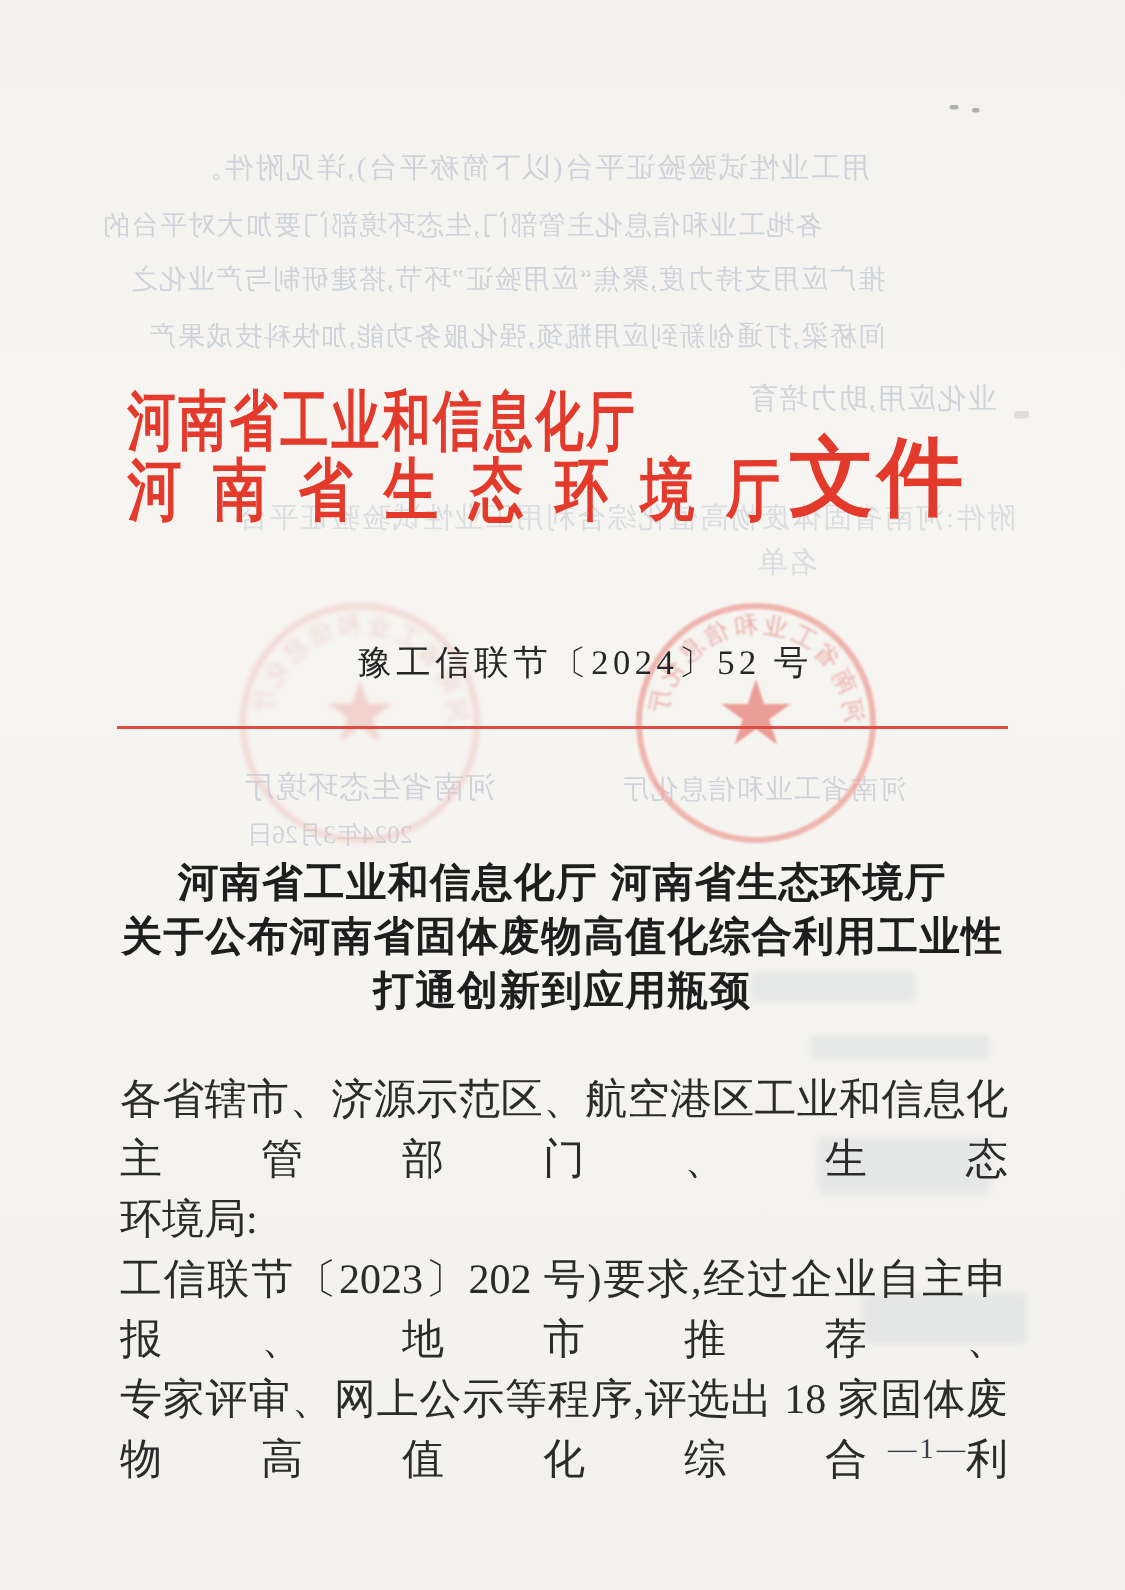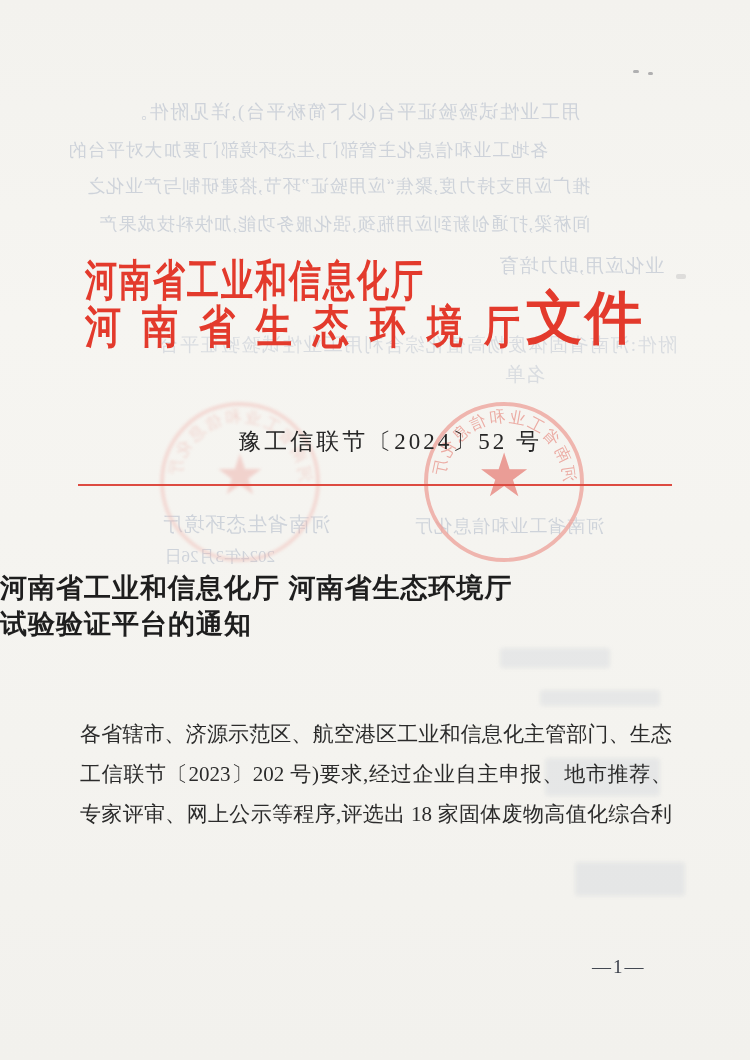--- a/index.html
+++ b/index.html
@@ -29,27 +29,27 @@
               transform:scaleY(1.35); transform-origin:top left; }
   .hdr-line2{ left:85px; top:297px; font-size:36px; letter-spacing:21px;
               transform:scaleY(1.25); transform-origin:top left; }
   .hdr-doctype{ left:526px; top:280px; font-size:57px; font-weight:900; letter-spacing:2px; }
   .doc-number{ position:absolute; left:0; top:426px; width:780px; text-align:center;
                font-size:23px; letter-spacing:3px; color:#262626; }
   .red-rule{ position:absolute; left:78px; top:484px; width:594px; height:2px;
              background:#dd4b41; }
 
   
-  .title{ position:absolute; left:0; top:570px; width:750px; text-align:left;
+  .title{ position:absolute; left:0; top:570px; width:750px; text-align:center;
           font-family:"Liberation Sans", sans-serif; font-weight:bold;
           color:#1e1e1e; font-size:27px; line-height:36px; letter-spacing:1px; }
 
   
   .body-text{ position:absolute; left:80px; top:714px; width:592px;
-              color:#2b2b2b; font-size:21px; line-height:40px; }
+              color:#2b2b2b; font-size:28px; line-height:40px; }
   .bline{ display:block; }
   .bline.full{ text-align:justify; text-align-last:justify; }
   .bline.indent{ text-indent:43px; }
 
   .page-num{ position:absolute; left:592px; top:956px; font-size:19px;
              color:#3a3f4a; letter-spacing:2px; }
 </style>
 </head>
 <body>
 
@@ -100,24 +100,26 @@
   <div class="hdr-red hdr-line1">河南省工业和信息化厅</div>
   <div class="hdr-red hdr-line2">河南省生态环境厅</div>
   <div class="hdr-red hdr-doctype">文件</div>
 
   <div class="doc-number">豫工信联节〔2024〕52 号</div>
 
   <div class="red-rule"></div>
 
   <div class="title">
     <div>河南省工业和信息化厅 河南省生态环境厅</div>
-    <div>试验验证平台的通知</div>
+    <div>关于公布河南省固体废物高值化综合利用工业性</div>
+    <div>打通创新到应用瓶颈</div>
   </div>
 
   <div class="body-text">
     <span class="bline full">各省辖市、济源示范区、航空港区工业和信息化主管部门、生态</span>
+    <span class="bline">环境局:</span>
     <span class="bline full">工信联节〔2023〕202 号)要求,经过企业自主申报、地市推荐、</span>
     <span class="bline full">专家评审、网上公示等程序,评选出 18 家固体废物高值化综合利</span>
   </div>
 
   <div class="page-num">—1—</div>
 
 </div>
 
 </body></html>

